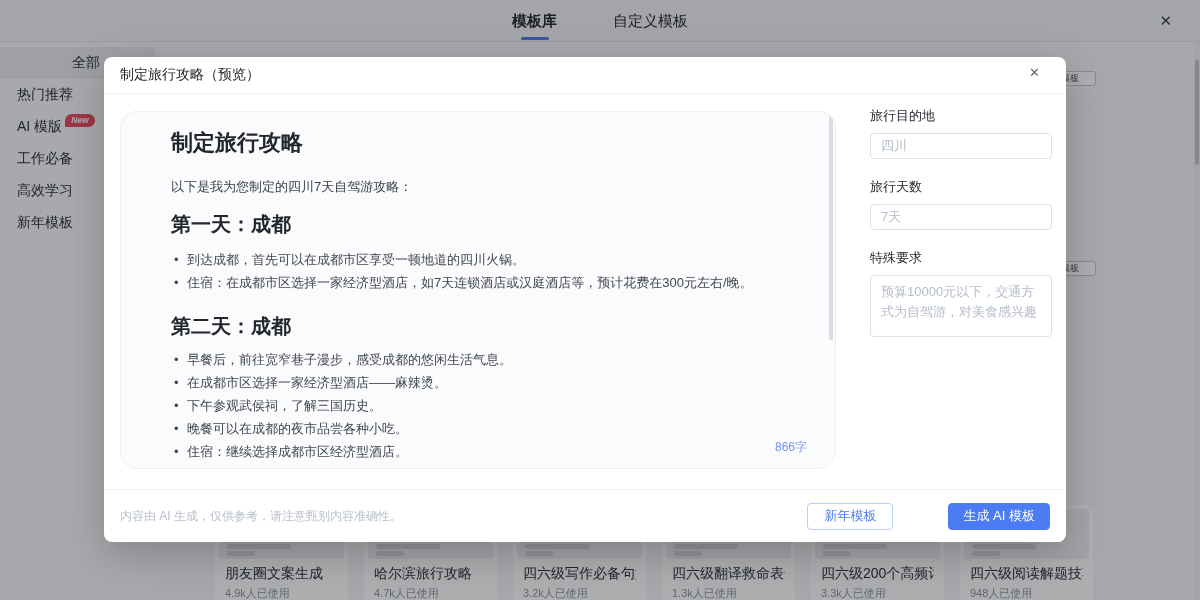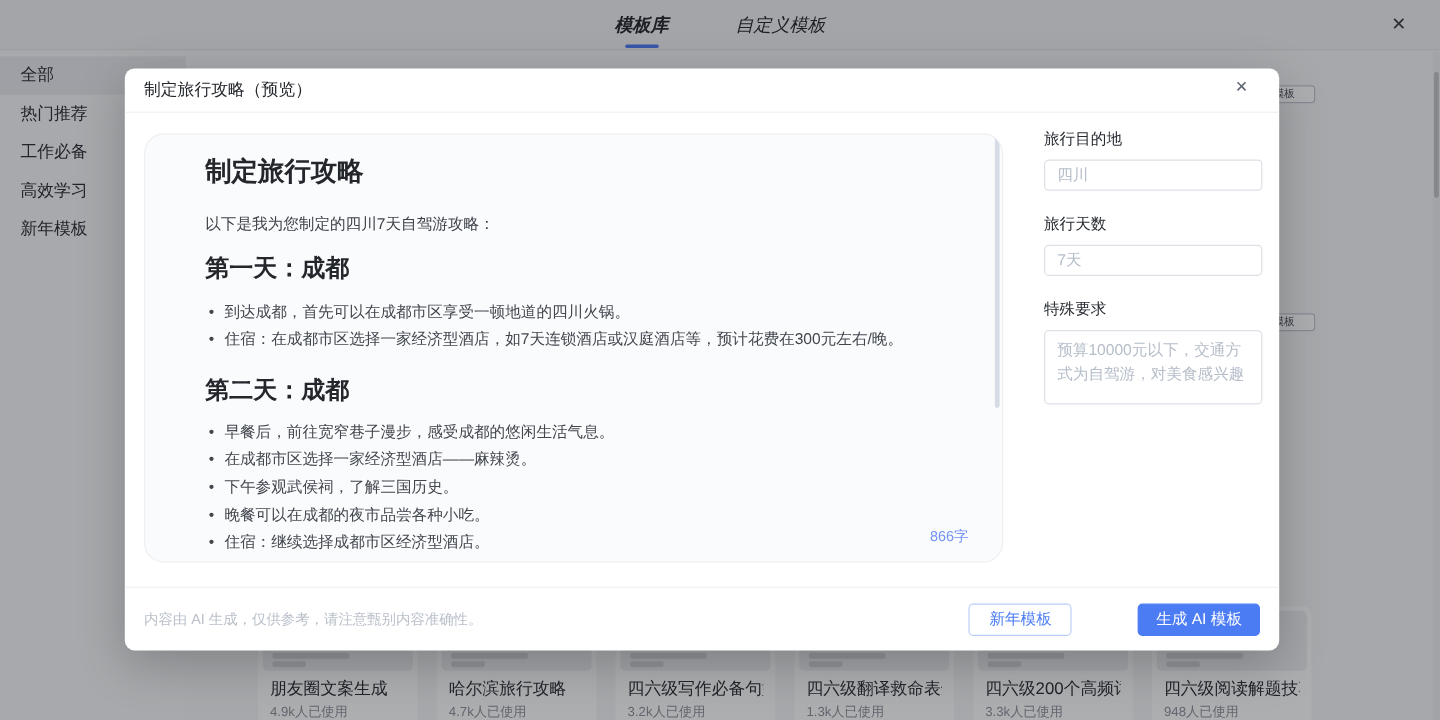--- a/index.html
+++ b/index.html
@@ -1,29 +1,29 @@
 <!DOCTYPE html>
 <html><head>
 <meta charset="utf-8">
 <style>
   html,body{margin:0;padding:0;}
   body{font-family:"Liberation Sans","DejaVu Sans",sans-serif;-webkit-font-smoothing:antialiased;}
   .stage{position:relative;width:1200px;height:600px;overflow:hidden;background:#f5f6f8;}
 
   
   .app-header{position:absolute;left:0;top:0;width:1200px;height:42px;background:#f1f2f4;border-bottom:1px solid #e2e3e6;box-sizing:border-box;}
-  .tabs{position:absolute;left:0;top:0;width:100%;height:42px;display:flex;justify-content:center;align-items:center;gap:56px;font-style:italic;}
+  .tabs{position:absolute;left:0;top:0;width:100%;height:42px;display:flex;justify-content:center;align-items:center;gap:56px;}
   .tab{position:relative;height:42px;display:flex;align-items:center;font-size:15px;color:#24272c;cursor:pointer;}
   .tab.active{font-weight:700;}
   .tab .underline{position:absolute;left:50%;transform:translateX(-50%);bottom:2px;width:28px;height:3px;border-radius:2px;background:#4c7cf3;}
   .app-close{position:absolute;right:28px;top:11px;font-size:15px;color:#3a3f46;line-height:20px;cursor:pointer;}
 
   .sidebar{position:absolute;left:0;top:42px;width:155px;height:558px;background:#f6f7f9;padding-top:5px;box-sizing:border-box;}
   .side-item{height:32px;display:flex;align-items:center;padding-left:17px;font-size:14px;color:#2b2f35;cursor:pointer;white-space:nowrap;}
-  .side-item.selected{background:#e8eaee;}
+  .side-item.selected{background:#e8eaee;justify-content:center;}
   .new-badge{display:inline-block;margin-left:3px;transform:translateY(-7px);background:#e8495f;color:#fff;font-size:8.5px;font-style:italic;font-weight:700;line-height:13px;padding:0 6px;border-radius:8px 8px 8px 2px;}
 
   .content{position:absolute;left:155px;top:42px;right:0;bottom:0;background:#f5f6f8;}
 
   .cards-row{position:absolute;left:215px;top:505px;display:flex;gap:16px;}
   .card{width:133px;height:110px;background:#ffffff;border-radius:8px;box-sizing:border-box;cursor:pointer;}
   .card .thumb{position:relative;margin:4px 4px 0 4px;height:50px;background:#eff0f3;border-radius:4px;overflow:hidden;}
   .thumb .bar1{position:absolute;left:8px;bottom:10px;width:64px;height:5px;background:#d5d7db;border-radius:2px;}
   .thumb .bar2{position:absolute;left:8px;bottom:3px;width:28px;height:5px;background:#d5d7db;border-radius:2px;}
   .card .card-title{margin:6px 10px 0 10px;font-size:14px;font-weight:500;color:#2a2e34;white-space:nowrap;overflow:hidden;}
@@ -87,20 +87,24 @@
     </div>
     <span class="app-close">✕</span>
   </header>
 
   <aside class="sidebar">
     <div class="side-item selected">
       <span>全部</span>
     </div>
     <div class="side-item">
       <span>热门推荐</span>
+    </div>
+    <div class="side-item">
+      <span>AI 模版</span>
+      <span class="new-badge">New</span>
     </div>
     <div class="side-item">
       <span>工作必备</span>
     </div>
     <div class="side-item">
       <span>高效学习</span>
     </div>
     <div class="side-item">
       <span>新年模板</span>
     </div>

